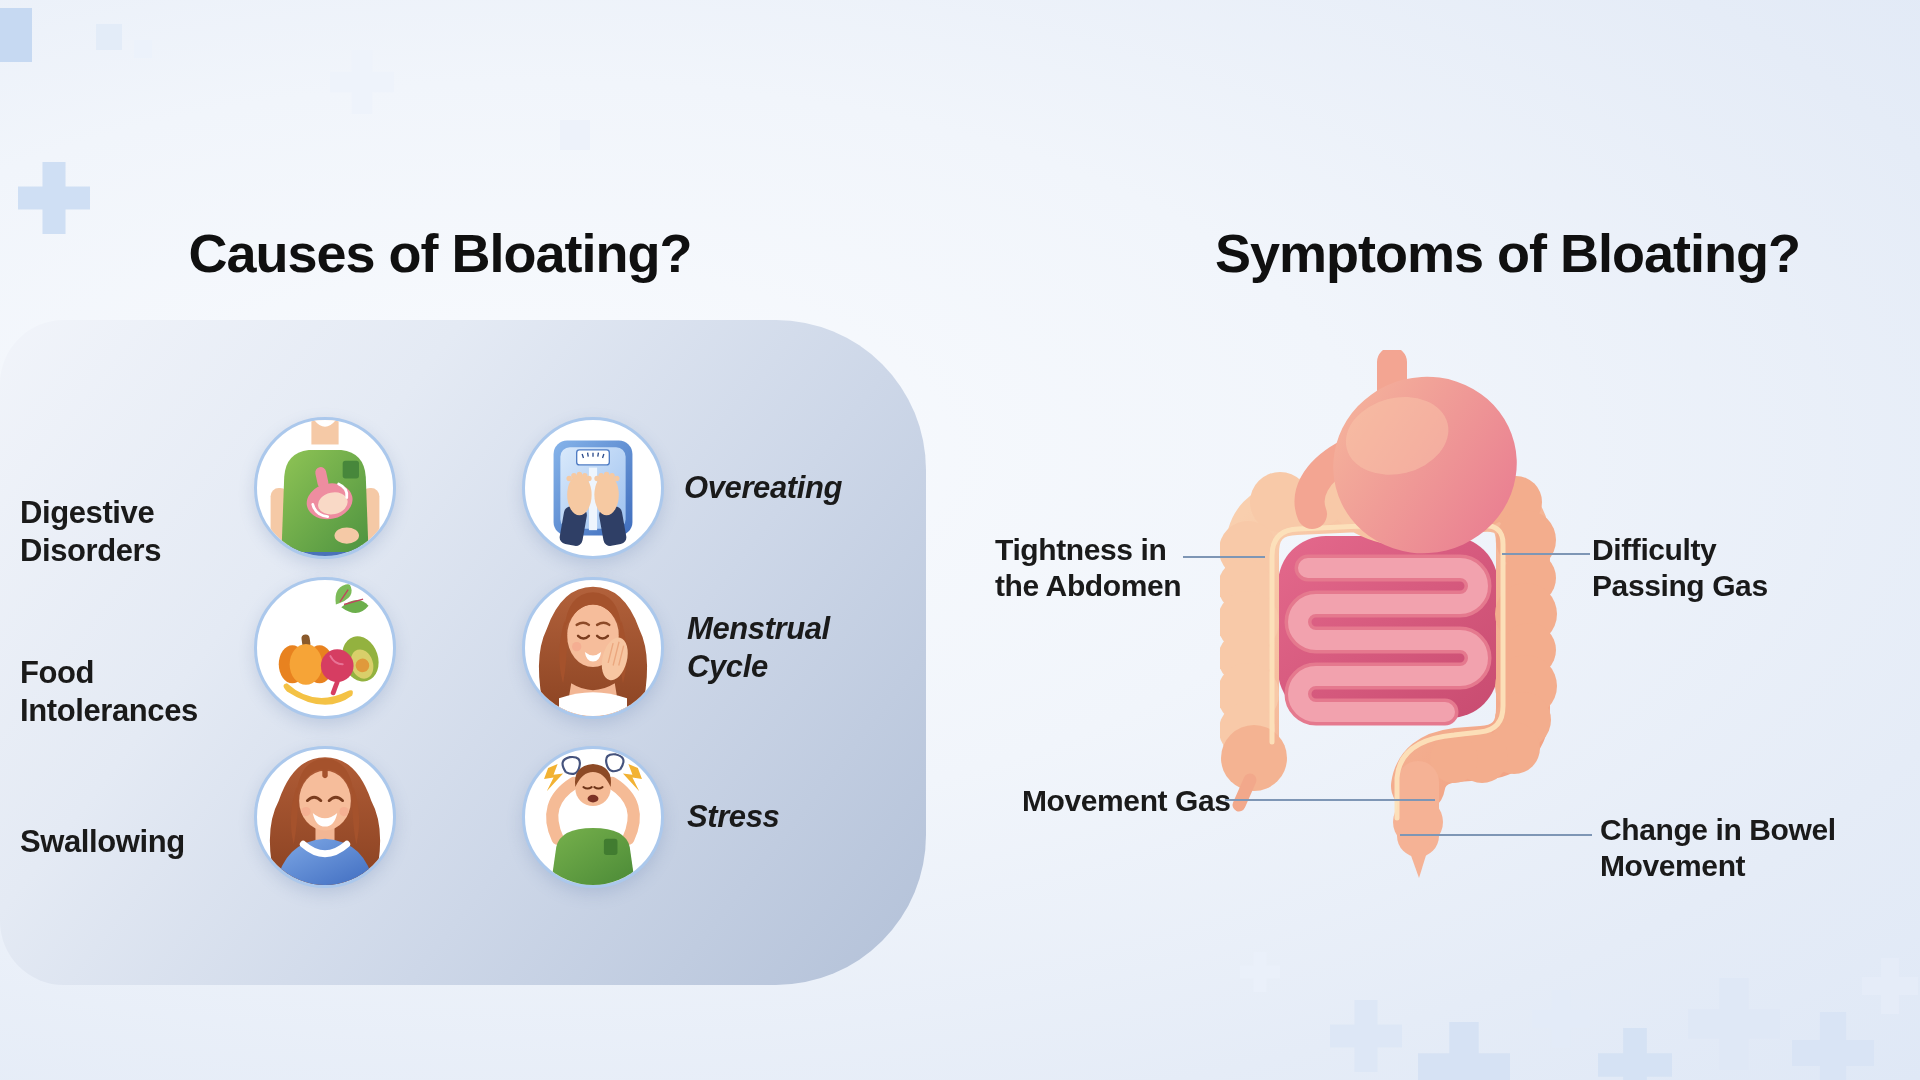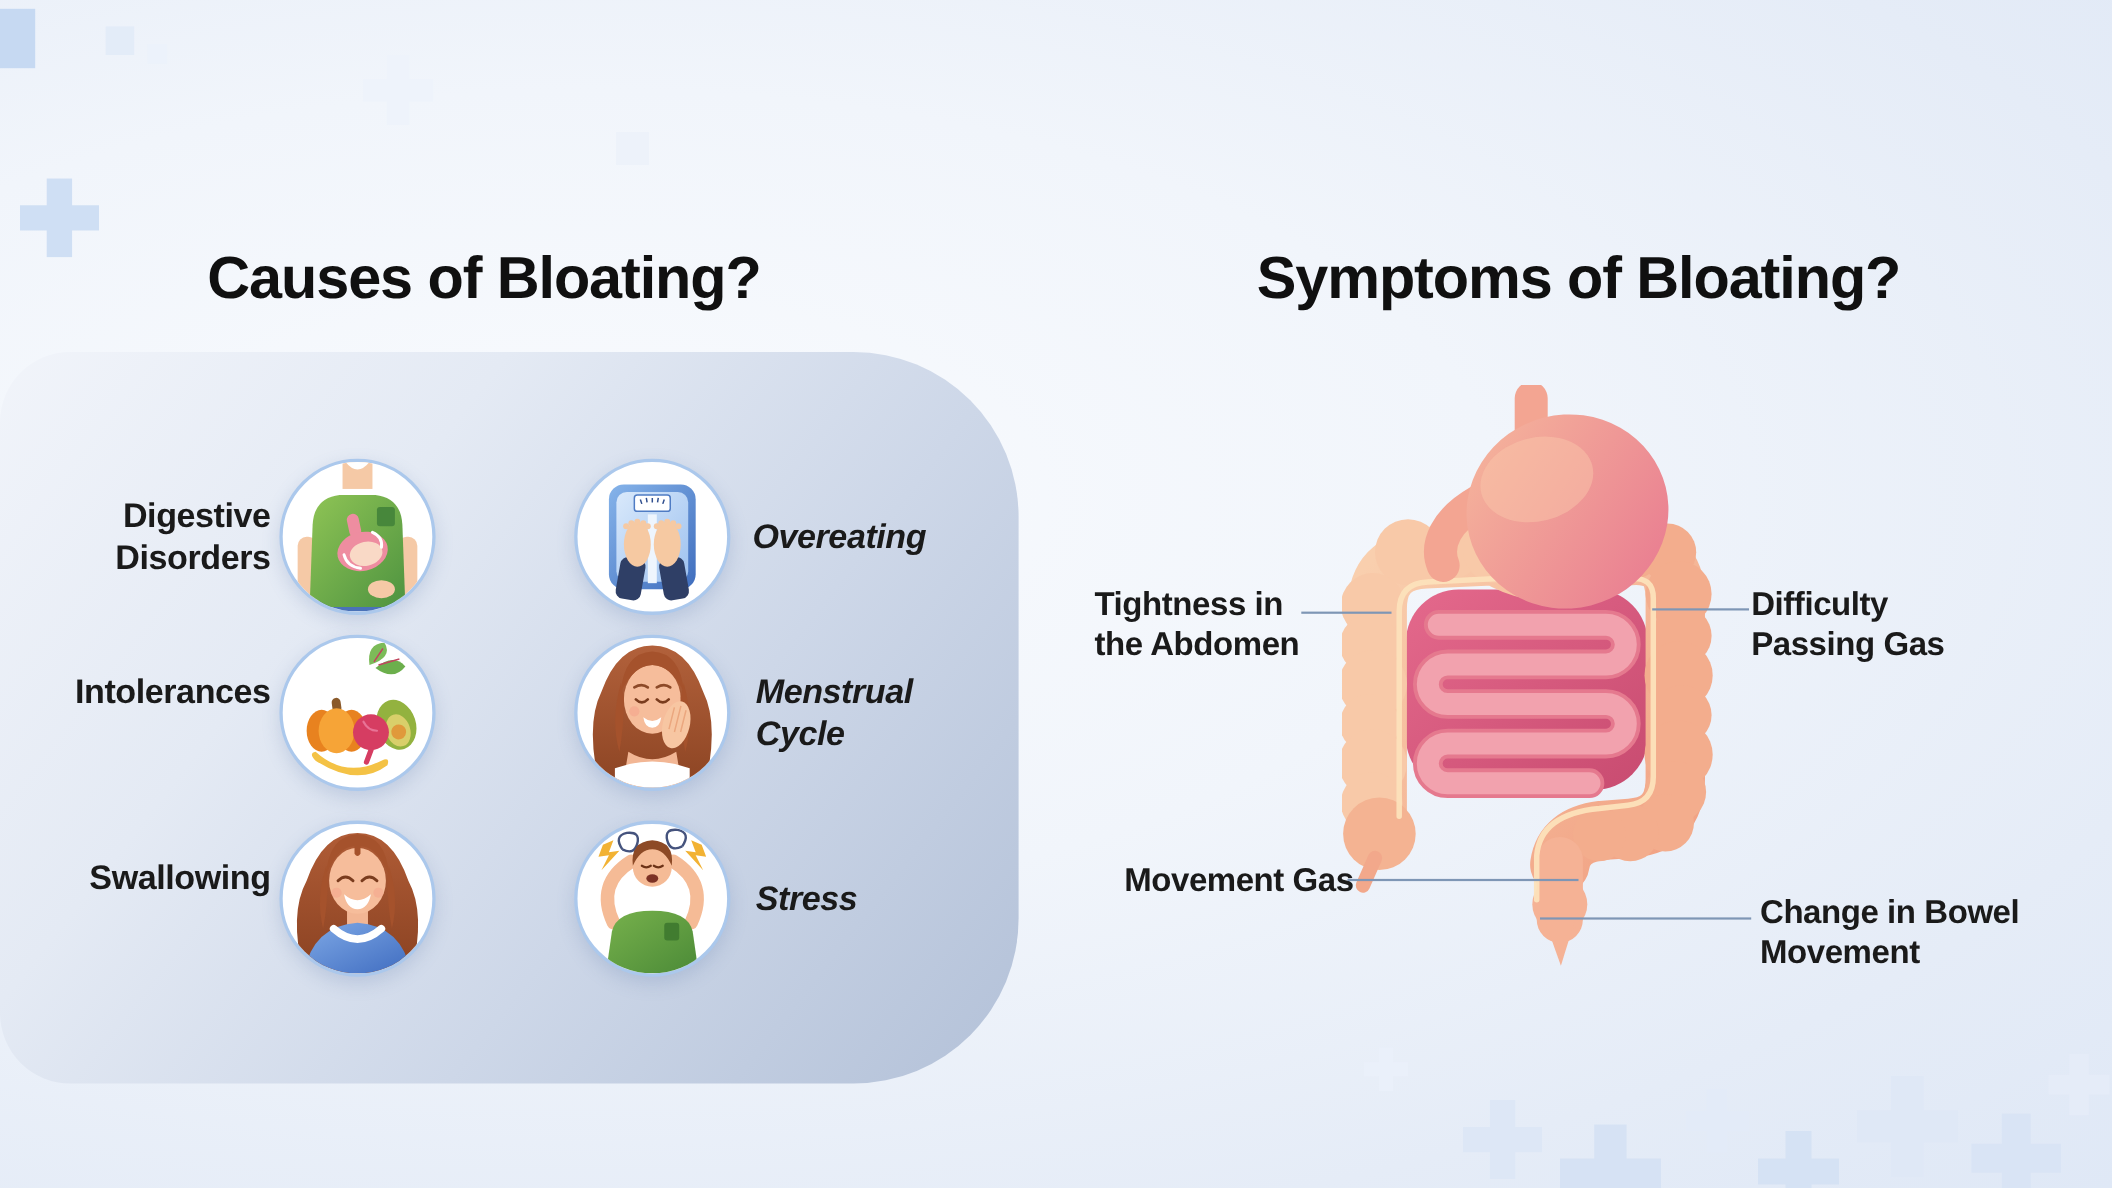--- a/index.html
+++ b/index.html
@@ -11,21 +11,21 @@
   .heading{position:absolute;font-size:54px;font-weight:700;letter-spacing:-1px;color:#101010;text-align:center;margin:0;line-height:62px;}
   .panel{position:absolute;left:0;top:320px;width:926px;height:665px;
     border-radius:64px 150px 150px 64px;
     background:linear-gradient(128deg,#f1f4fa 0%,#e4eaf4 32%,#cdd7e8 64%,#b3c1d8 100%);}
   .icon-circle{position:absolute;width:142px;height:142px;border-radius:50%;
     background:#ffffff;border:3px solid #abc8ec;box-sizing:border-box;overflow:hidden;
     box-shadow:0 6px 16px rgba(90,120,170,0.22);}
   .icon-circle svg{display:block;width:136px;height:136px;}
   .cause-label{position:absolute;color:#1a1a1a;font-size:31px;font-weight:700;letter-spacing:-0.4px;line-height:38px;}
   .lbl-line{display:block;}
-  .align-center{text-align:right;}
+  .align-center{text-align:left;margin-top:44px;}
   .align-left{text-align:left;font-style:italic;}
   .sym-label{position:absolute;color:#1a1a1a;font-size:30px;font-weight:700;letter-spacing:-0.4px;line-height:36px;text-align:left;}
   .leader{position:absolute;height:2px;background:#7e96b5;}
   .tract{position:absolute;left:1220px;top:350px;width:420px;height:560px;}
 </style>
 </head>
 <body>
 
 <div class="stage">
 
@@ -38,21 +38,21 @@
   <div class="deco deco-cross" style="left:1240px;top:952px;width:40px;height:40px;background:#eaf0fa;"></div>
   <div class="deco deco-cross" style="left:1330px;top:1000px;width:72px;height:72px;background:#dde7f6;"></div>
   <div class="deco deco-cross" style="left:1418px;top:1022px;width:92px;height:92px;background:#d6e2f4;"></div>
   <div class="deco deco-cross" style="left:1532px;top:990px;width:58px;height:58px;background:#e3ebf8;"></div>
   <div class="deco deco-cross" style="left:1598px;top:1028px;width:74px;height:74px;background:#d5e2f4;"></div>
   <div class="deco deco-cross" style="left:1688px;top:978px;width:92px;height:92px;background:#dfe8f6;"></div>
   <div class="deco deco-cross" style="left:1792px;top:1012px;width:82px;height:82px;background:#d9e4f5;"></div>
   <div class="deco deco-cross" style="left:1862px;top:958px;width:56px;height:56px;background:#e5ecf8;"></div>
 
   <h1 class="heading" style="left:60px;top:222px;width:760px;">Causes of Bloating?</h1>
-  <h1 class="heading" style="left:1070px;top:222px;width:730px;">Symptoms of Bloating?</h1>
+  <h1 class="heading" style="left:1070px;top:222px;width:730px;text-align:right;">Symptoms of Bloating?</h1>
 
   <div class="panel"></div>
 
   <div class="cause-label align-center" style="left:20px;top:450px;width:226px;">
     <span class="lbl-line">Digestive</span>
     <span class="lbl-line">Disorders</span>
   </div>
   <div class="icon-circle" style="left:254px;top:417px;">
     <svg viewBox="0 0 100 100">
       <defs>
@@ -111,20 +111,21 @@
         <circle cx="64" cy="41" r="2" fill="#f6c9a2"></circle>
         <circle cx="67.5" cy="43" r="2" fill="#f6c9a2"></circle>
     </svg>
   </div>
   <div class="cause-label align-left" style="left:684px;top:469px;width:240px;">
     <span class="lbl-line">Overeating</span>
     <span class="lbl-line"></span>
   </div>
 
   <div class="cause-label align-center" style="left:20px;top:610px;width:226px;">
+    <span class="lbl-line">Food</span>
     <span class="lbl-line">Intolerances</span>
   </div>
   <div class="icon-circle" style="left:254px;top:577px;">
     <svg viewBox="0 0 100 100">
       <path d="M58,18 Q56,4 68,3 Q74,13 58,18 Z" fill="#7cbb58"></path>
       <path d="M62,20 q12,-10 20,-1 q-8,10 -20,1 Z" fill="#6caf4c"></path>
       <path d="M61,16 L67,7 M64,18 L78,14" stroke="#c0455e" stroke-width="1" fill="none"></path>
       <g transform="rotate(-18 76 58)">
         <ellipse cx="76" cy="58" rx="13" ry="17" fill="#93b23f"></ellipse>
         <ellipse cx="76" cy="62" rx="8" ry="11" fill="#d9cf6a"></ellipse>

